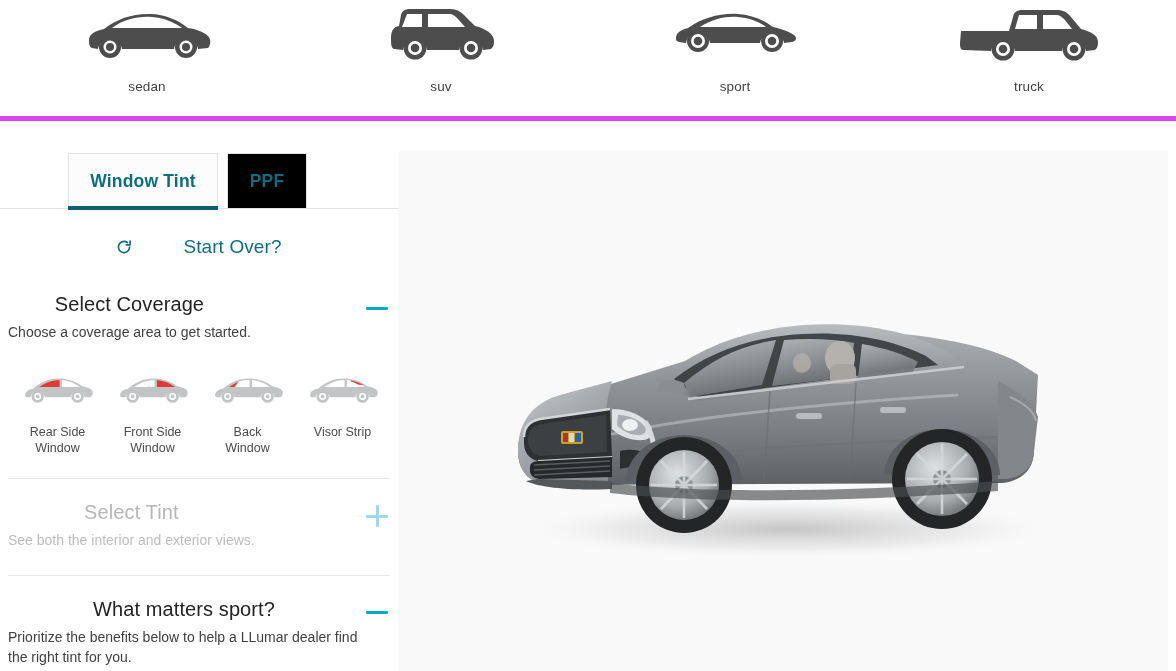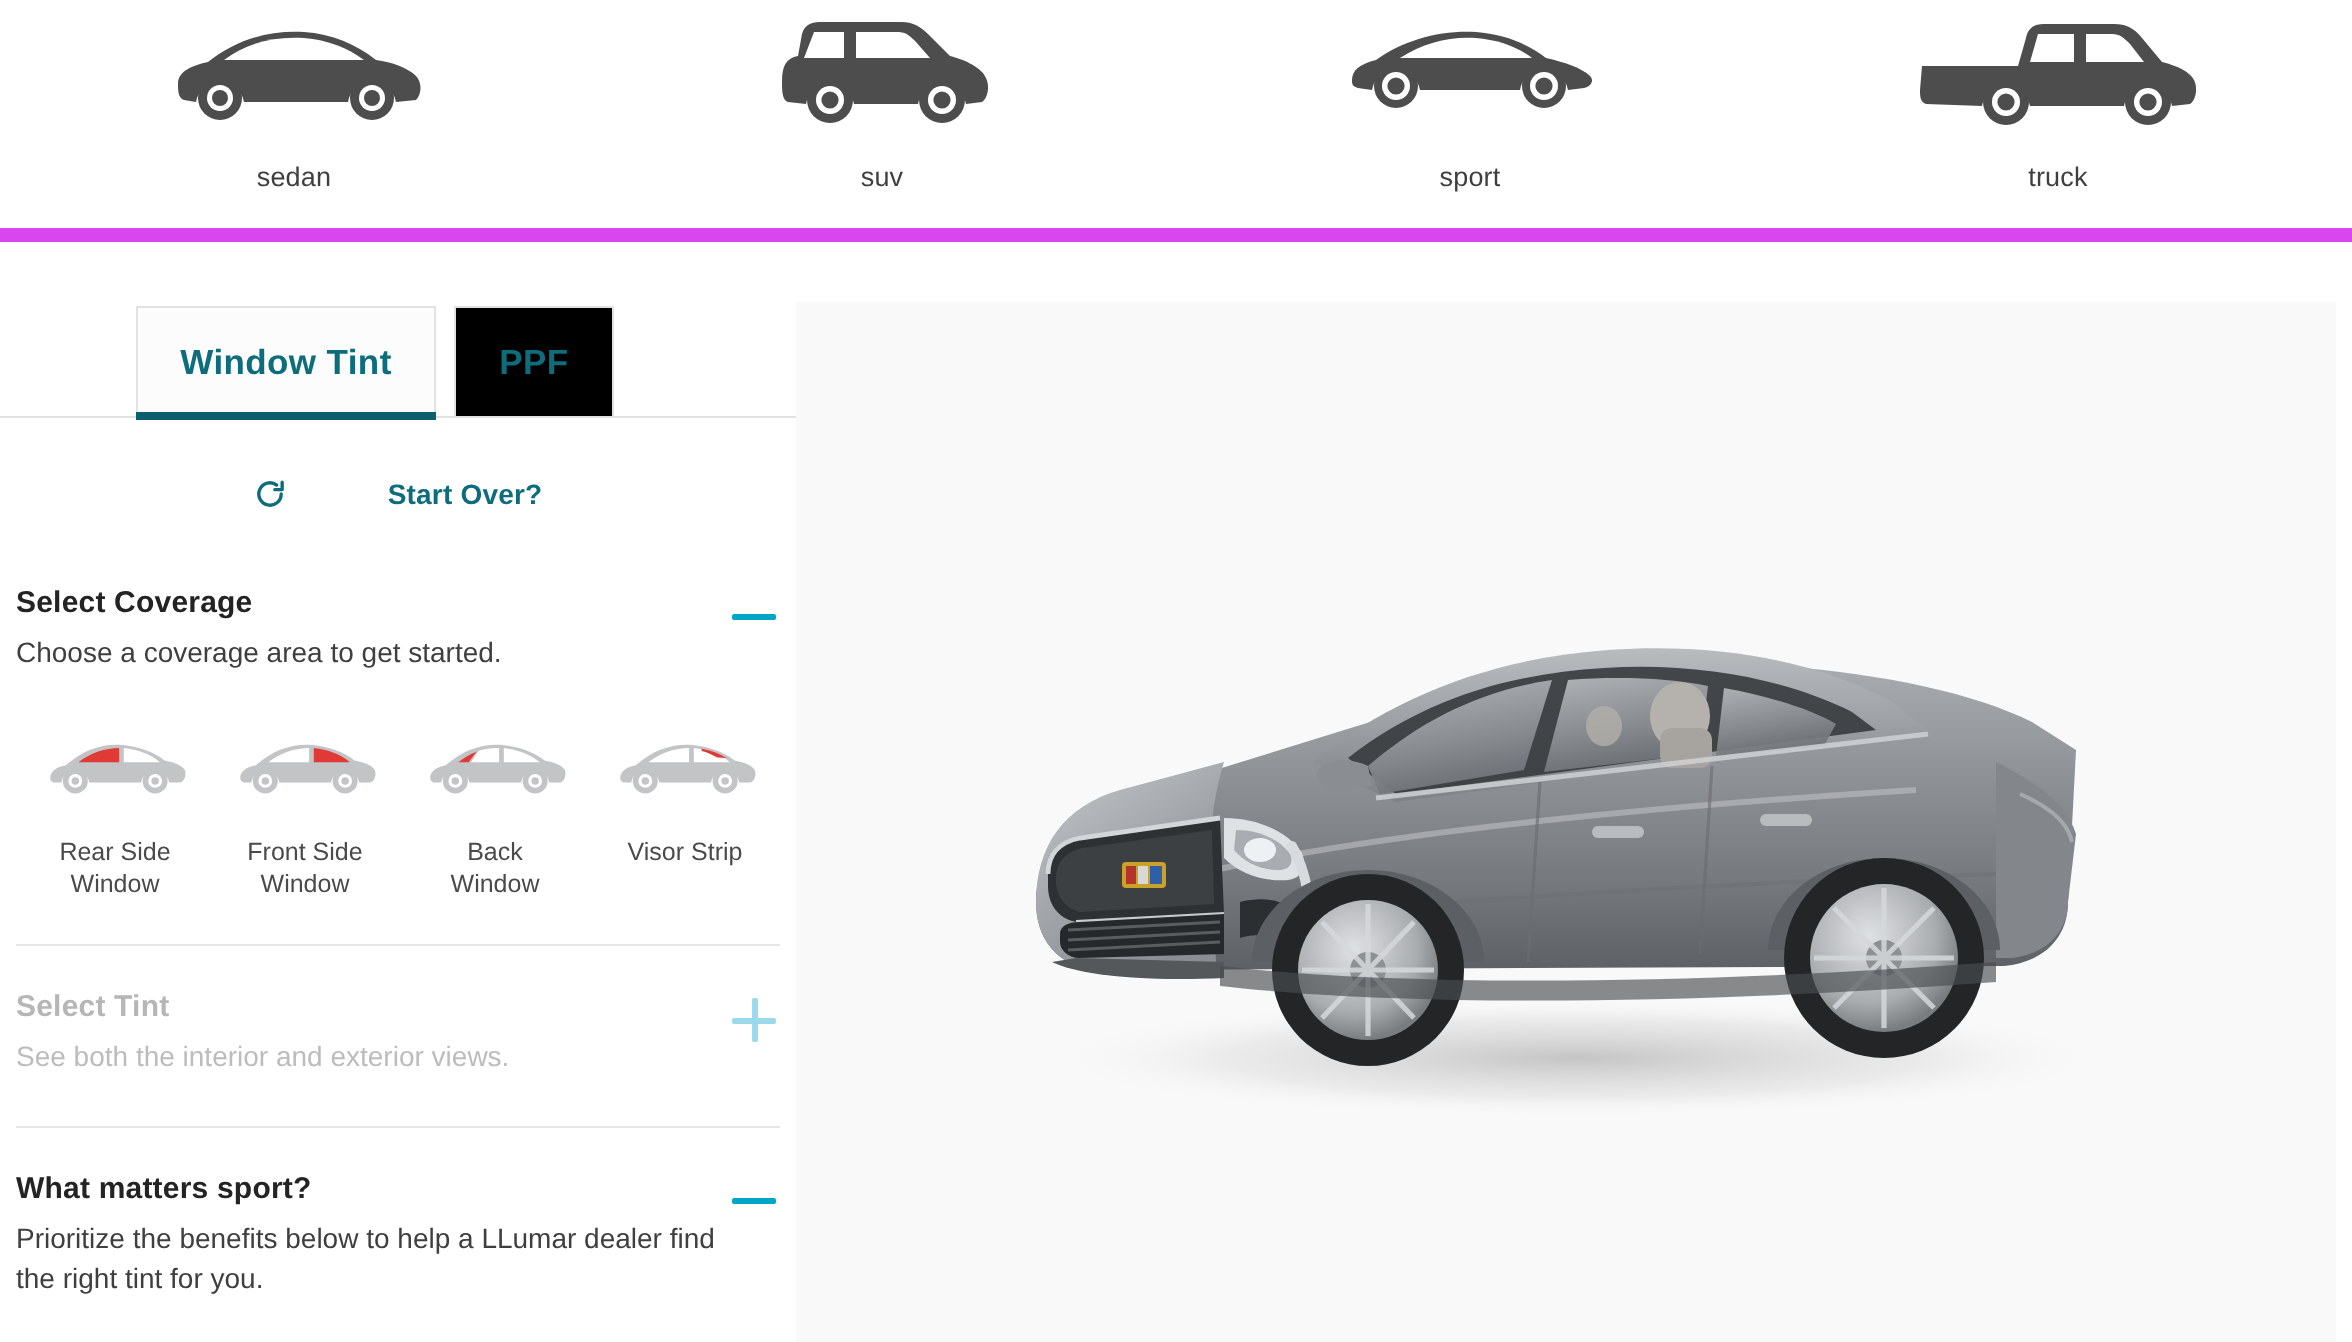--- a/index.html
+++ b/index.html
@@ -9,22 +9,22 @@
     background: #ffffff;
     font-family: "Liberation Sans", sans-serif;
     overflow: hidden;
   }
 
   #app { position: relative; width: 1176px; height: 671px; background:#fff; }
 
   
   .vehicle-bar {
     position: absolute; left: 0; top: 0; width: 1176px; height: 121px;
-    display: flex; align-items: center;
-    border-bottom: 7px solid #d946ef;
+    display: flex; align-items: flex-end;
+    border-bottom: 5px solid #d946ef;
   }
   .vehicle-item {
     flex: 1 1 0; height: 121px;
     display: flex; flex-direction: column; align-items: center; justify-content: flex-start;
     padding-top: 8px; cursor: pointer; user-select: none;
   }
   .vehicle-icon { height: 62px; display:flex; align-items:center; justify-content:center; }
   .vehicle-icon svg { display:block; }
   .vehicle-label {
     margin-top: 14px; font-size: 13.5px; color: #3f3f3f; letter-spacing: .1px;
@@ -57,30 +57,30 @@
     content:""; position:absolute; left:-1px; right:-1px; bottom:-1px; height:4px;
     background:#0d5f6d; z-index: 3;
   }
 
   
   .start-over {
     margin-top: 26px; height: 24px;
     display:flex; align-items:center; justify-content:center; gap:7px;
     cursor:pointer; user-select:none;
   }
-  .start-over .label { font-size: 14px; font-weight: bold; color:#0d6d7c; letter-spacing:.1px;margin-left:44px; }
+  .start-over .label { font-size: 19px; font-weight: normal; color:#0d6d7c; letter-spacing:.1px;margin-left:44px; }
   .refresh-icon { width:16px; height:16px; display:block; }
 
   
   .section { padding: 0 8px; }
   .section-head {
     display:flex; align-items:flex-start; justify-content:space-between;
     cursor:pointer; user-select:none;
   }
-  .section-title { font-size: 15px; font-weight: bold; color:#232323; letter-spacing:.1px; }
+  .section-title { font-size: 20px; font-weight: normal; color:#232323; letter-spacing:.1px;text-align:center; }
   .section-title.disabled { color:#b6b6b6; }
   .section-sub { margin-top: 6px; font-size: 14px; color:#3f3f3f; line-height:1.45; max-width: 352px; }
   .section-sub.disabled { color:#bcbcbc; }
 
   .toggle-icon { width: 26px; height: 26px; position:relative; flex:0 0 auto; margin-top: 2px; }
   .toggle-icon .bar-h {
     position:absolute; left:2px; top:11.5px; width:22px; height:3px; border-radius:1px;
     background:#00a6c8;
   }
   .toggle-icon .bar-v {

